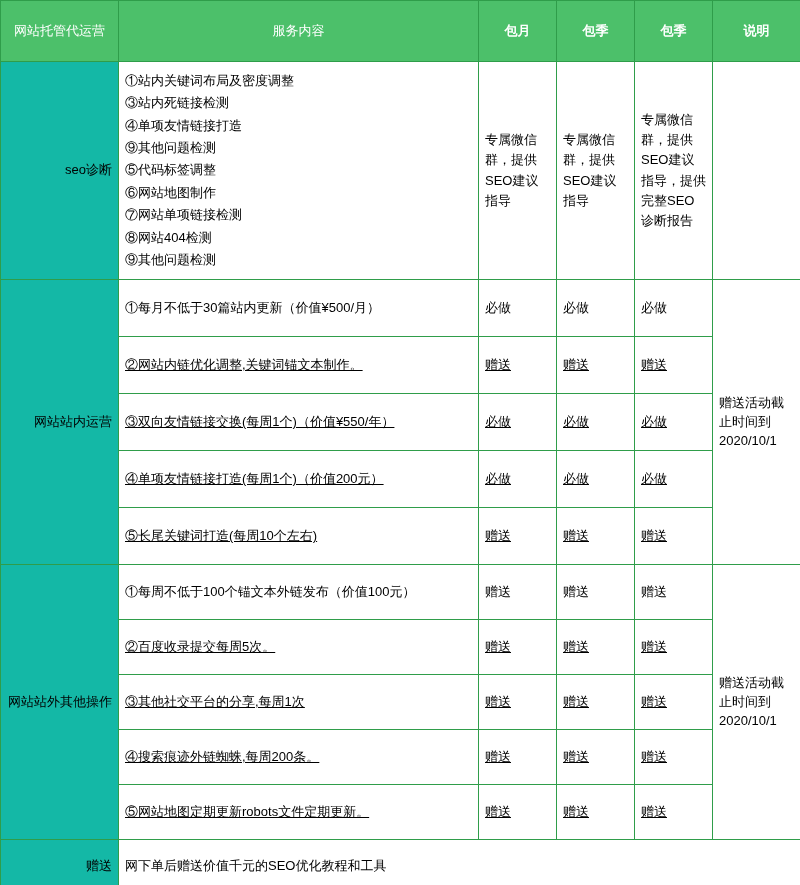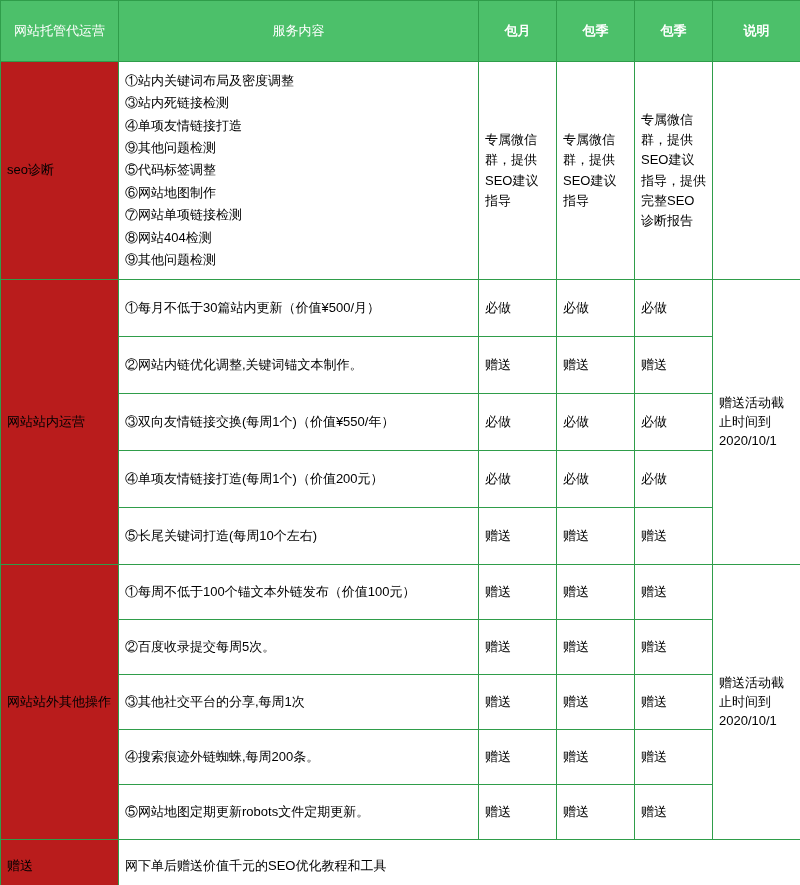--- a/index.html
+++ b/index.html
@@ -39,22 +39,22 @@
   .hdr.small {
     font-size: 13px;
     font-weight: bold;
   }
   .hdr.cat {
     font-size: 13px;
     text-align: center;
   }
   
   .cat-cell {
-    background: #b91c1c;
-    text-align: left;
+    background: #14b8a6;
+    text-align: right;
     font-weight: bold;
     font-size: 14px;
     color: #000;
   }
   .desc-cell {
     text-align: left;
     font-size: 13.5px;
     padding-left: 8px;
   }
   .desc-cell.multi {
@@ -71,21 +71,21 @@
   .plan-cell.note {
     line-height: 1.55;
   }
   .note-cell {
     text-align: left;
     font-size: 13px;
     line-height: 1.55;
   }
   .row-h30 { height: 30px; }
   .bonus-row td { height: 44px; }
-  .dotted-top { border-top: 1px dotted #7fc98f; }
+  .dotted-top { border-top: 1px dotted #7fc98f; text-decoration: underline; }
   .dotted-bottom { border-bottom: 1px dotted #7fc98f; }
   .cell-line { display: block; }
 </style>
 </head>
 <body>
 
 <table class="price-table">
   <colgroup>
     <col style="width:118px">
     <col style="width:360px">

